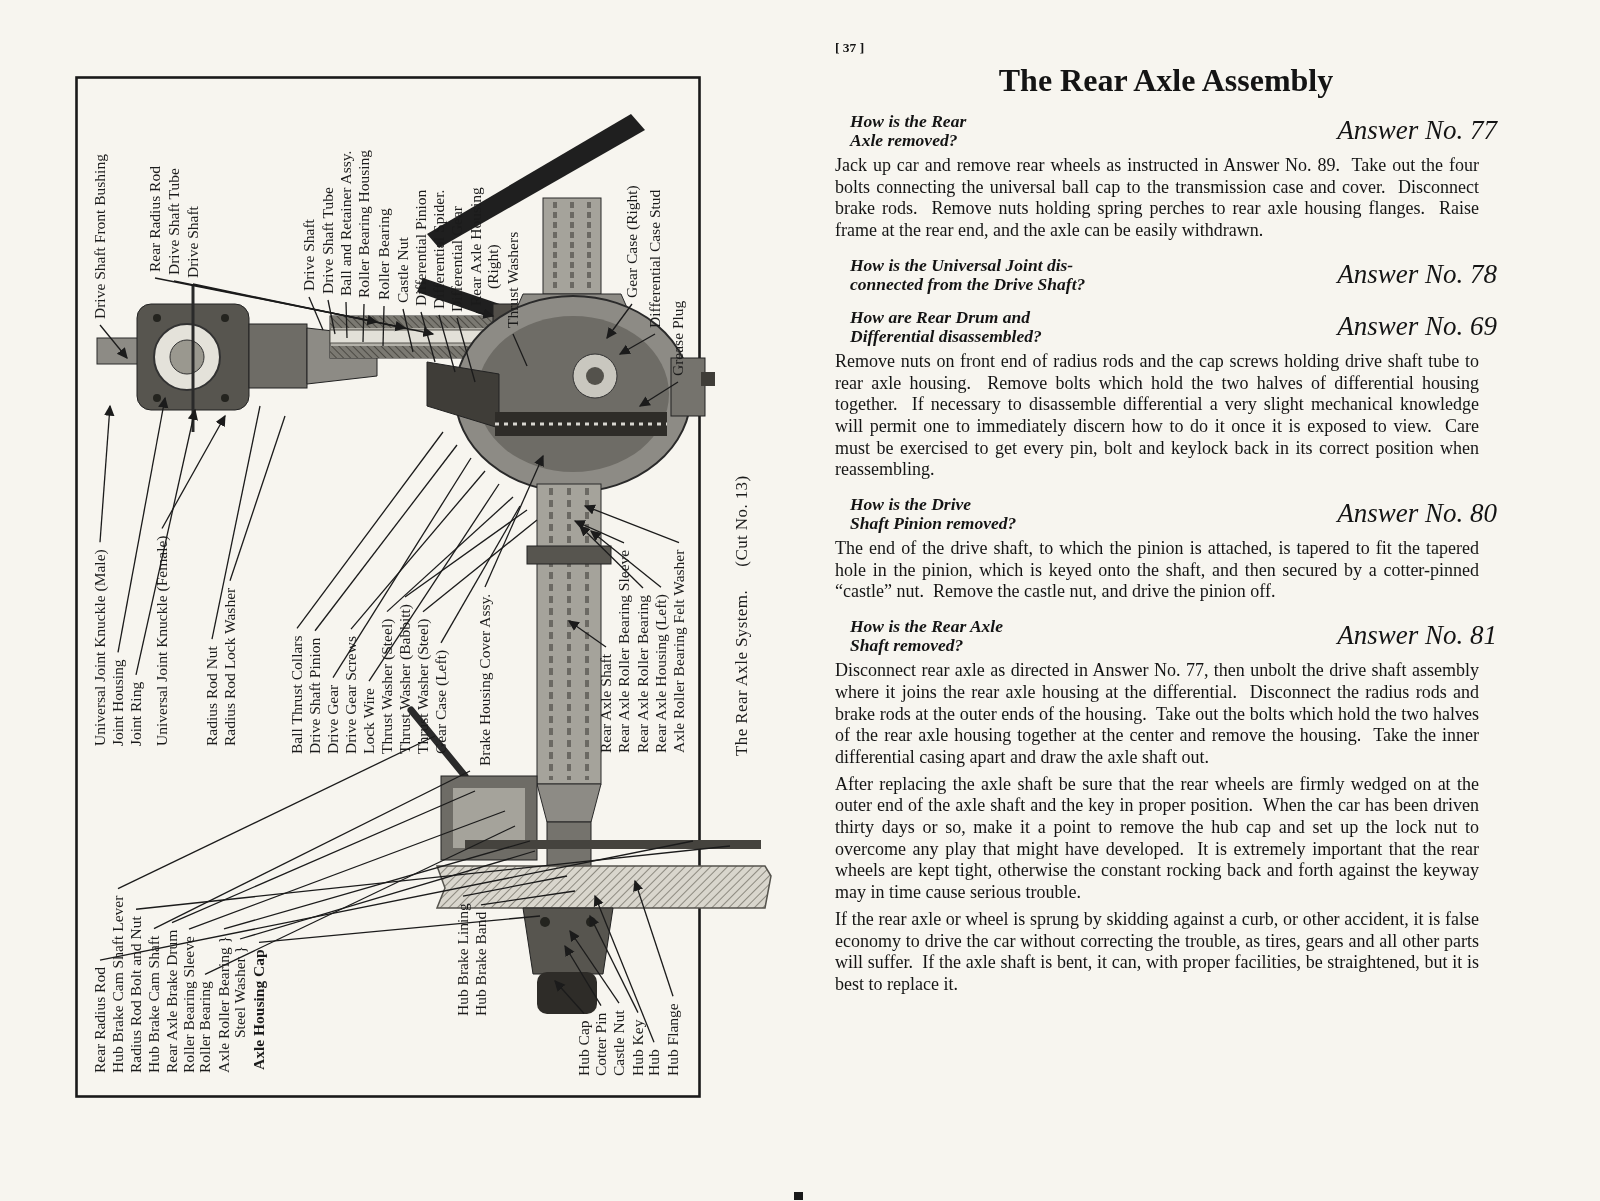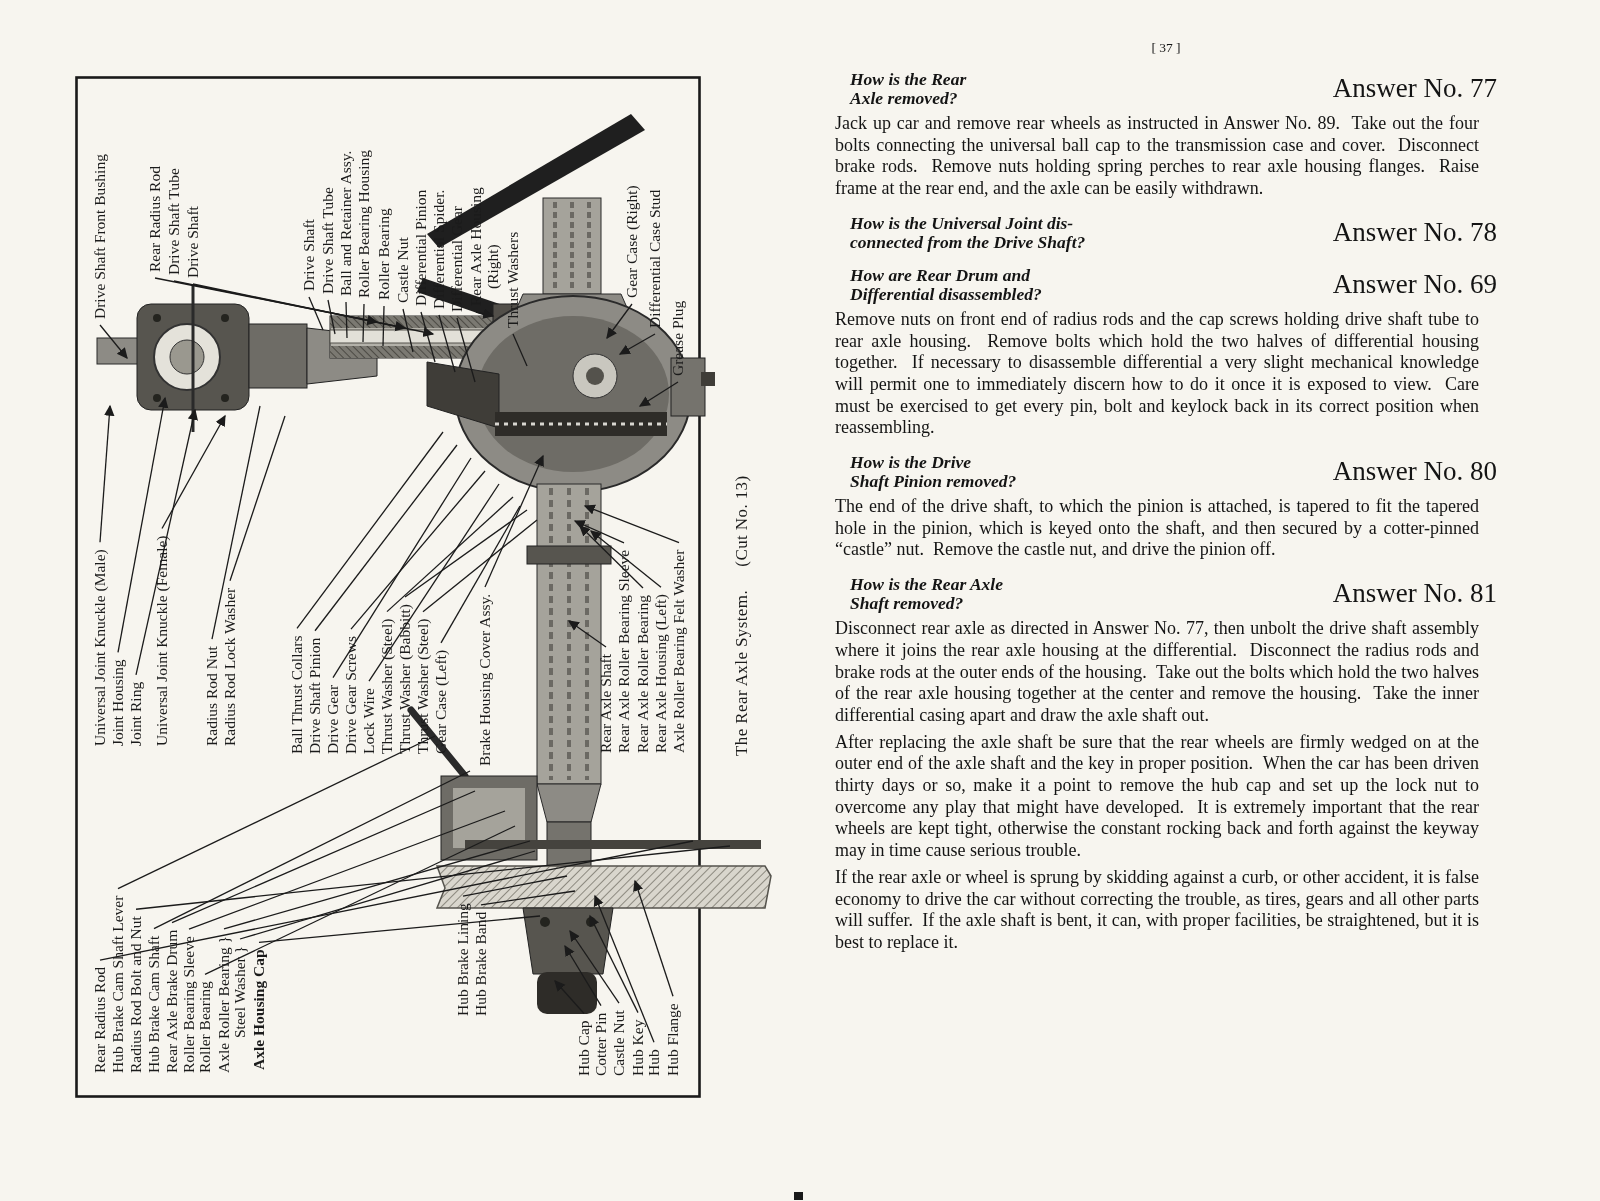--- a/index.html
+++ b/index.html
@@ -10,26 +10,26 @@
     color:#141414;
   }
   
   #diagram-svg{position:absolute;left:75px;top:76px;}
   .dlabel{font-family:"Liberation Serif","DejaVu Serif",serif;font-size:15.5px;fill:#1b1b1b;}
   .dlabel.bold{font-weight:bold;}
   .dcaption{font-family:"Liberation Serif","DejaVu Serif",serif;font-size:17px;fill:#1b1b1b;letter-spacing:.4px;}
   .leader{stroke:#1b1b1b;stroke-width:1.3;fill:none;}
   
   .right-page{position:absolute;left:835px;top:40px;width:662px;}
-  .pn{text-align:center;font-weight:normal;font-size:13.5px;line-height:16px;}
+  .pn{text-align:left;font-weight:bold;font-size:13.5px;line-height:16px;}
   h1.title{font-size:32px;line-height:36px;text-align:center;font-weight:bold;margin:6px 0 0 0;}
   .qa{margin-top:14px;}
   .qhead{display:flex;justify-content:space-between;align-items:flex-start;}
   .q{font-style:italic;font-weight:bold;font-size:17.5px;line-height:19px;white-space:pre-line;margin-left:15px;}
-  .ans{font-size:27px;line-height:32px;white-space:nowrap;margin-top:2px;}
+  .ans{font-style:italic;font-size:27px;line-height:32px;white-space:nowrap;margin-top:2px;}
   .qa p{margin:5px 18px 0 0;font-size:18px;line-height:21.7px;text-align:justify;}
   .ink-dot{position:absolute;left:794px;top:1192px;width:9px;height:8px;background:#191919;}
 </style>
 </head>
 <body>
 
 <svg id="diagram-svg" width="715" height="1030" viewBox="0 0 715 1030">
   <defs>
     <marker id="ah" markerWidth="9" markerHeight="9" refX="7.5" refY="4" orient="auto">
       <path d="M0,0 L8.5,4 L0,8 z" fill="#1b1b1b"></path>
@@ -232,20 +232,21 @@
       <text x="584" y="1000" transform="rotate(-90 584 1000)" class="dlabel">Hub</text>
       <line x1="579" y1="966.296875" x2="520" y2="820" class="leader" marker-end="url(#ah)"></line>
       <text x="603" y="1000" transform="rotate(-90 603 1000)" class="dlabel">Hub Flange</text>
       <line x1="598" y1="920.234375" x2="560" y2="805" class="leader" marker-end="url(#ah)"></line>
     </g>
 <text x="672" y="680" transform="rotate(-90 672 680)" class="dcaption">The Rear Axle System.&nbsp;&nbsp;&nbsp;&nbsp;&nbsp;(Cut No. 13)</text>
   </svg>
 
 <div class="right-page">
   <div class="pn">[ 37 ]</div>
+  <h1 class="title">The Rear Axle Assembly</h1>
   <div id="qa-container">
       <div class="qa">
         <div class="qhead">
           <div class="q">How is the Rear
 Axle removed?</div>
           <div class="ans">Answer No. 77</div>
         </div>
         <p>Jack up car and remove rear wheels as instructed in Answer No. 89.&nbsp; Take out the four bolts connecting the universal ball cap to the transmission case and cover.&nbsp; Disconnect brake rods.&nbsp; Remove nuts holding spring perches to rear axle housing flanges.&nbsp; Raise frame at the rear end, and the axle can be easily withdrawn.</p>
       </div>
       <div class="qa">

